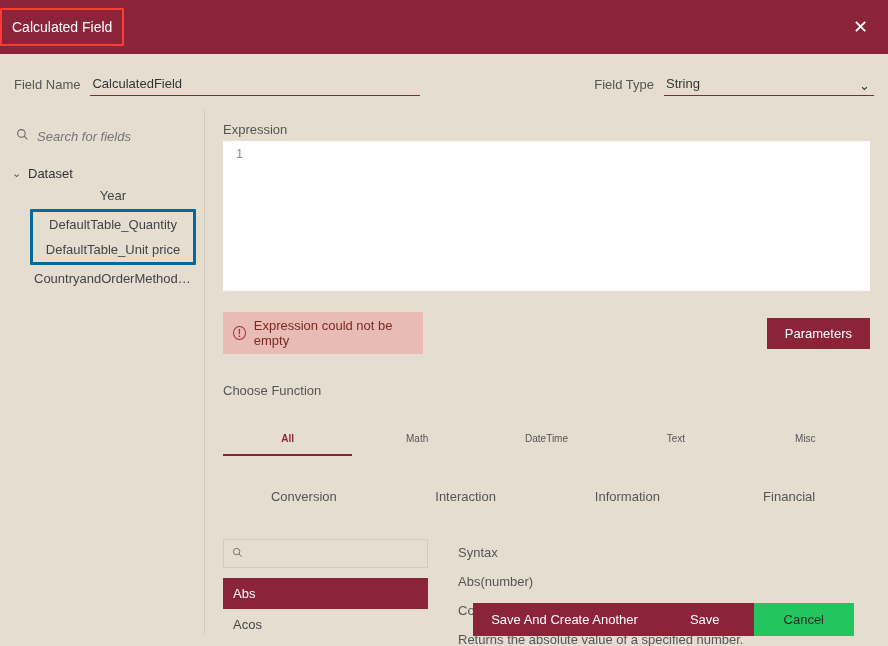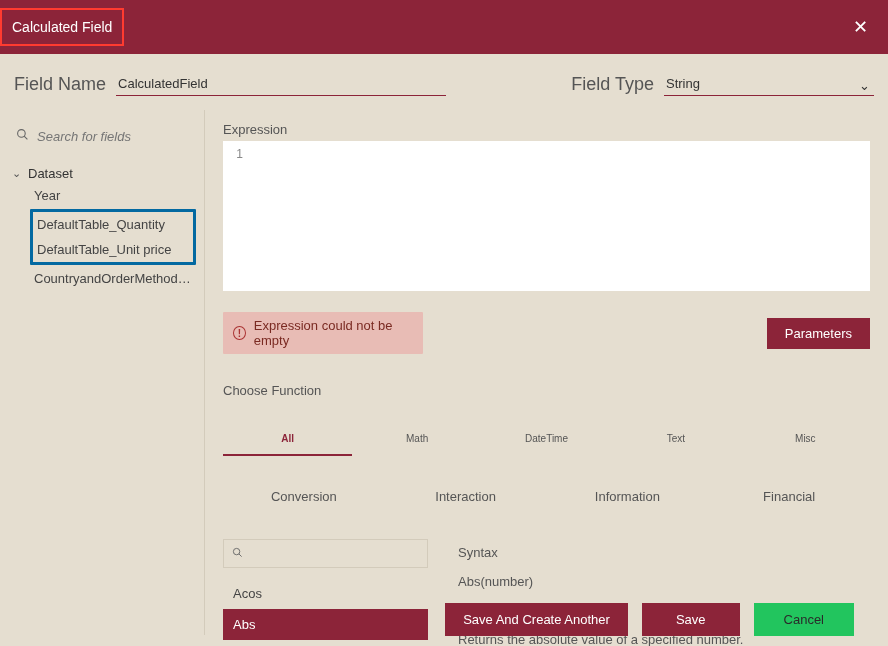--- a/index.html
+++ b/index.html
@@ -6,39 +6,39 @@
   body { background: #e5ded0; width: 888px; height: 646px; overflow: hidden; color: #333; font-size: 13px; }
 
   
   .titlebar { background: #8c2439; height: 54px; display: flex; align-items: center; justify-content: space-between; padding: 0 12px 0 0; }
   .titlebar-title-wrap { border: 2px solid #ff3b30; padding: 6px 10px; height: 38px; display: flex; align-items: center; }
   .titlebar-title { color: #fff; font-size: 14px; }
   .close-x { color: #fff; font-size: 18px; cursor: pointer; padding: 4px 8px; }
 
   
   .field-row { display: flex; align-items: center; padding: 18px 14px 14px 14px; gap: 10px; }
-  .field-label { color: #555; font-size: 18px; }
+  .field-label { color: #555; font-size: 13px; }
   .underline-input { border: none; background: transparent; border-bottom: 1px solid #8c2439; font-size: 13px; padding: 4px 2px; color: #333; outline: none; }
   .fn-input { flex: 0 0 330px; }
   .ft-spacer { flex: 1; }
   .ft-select-wrap { position: relative; flex: 0 0 210px; }
   .ft-select { width: 100%; border: none; background: transparent; border-bottom: 1px solid #8c2439; font-size: 13px; padding: 4px 2px; color: #333; appearance: none; cursor: pointer; }
   .ft-chev { position: absolute; right: 4px; top: 6px; pointer-events: none; color: #333; }
 
   
   .main { display: flex; height: 525px; }
 
   .sidebar { width: 205px; padding: 12px 8px 8px 8px; border-right: 1px solid #d3cbbb; }
   .search-row { display: flex; align-items: center; gap: 8px; padding: 6px 8px; color: #888; }
   .search-icon { font-size: 13px; color: #666; }
   .search-input { border: none; background: transparent; outline: none; font-size: 13px; color: #555; flex: 1; font-style: italic; }
   .tree { margin-top: 14px; }
   .tree-root { display: flex; align-items: center; gap: 4px; color: #333; padding: 2px 4px; cursor: pointer; }
   .tree-chev { font-size: 11px; color: #555; display: inline-block; width: 12px; }
-  .tree-children { padding-left: 22px; }
+  .tree-children { padding-left: 22px; text-align: center; }
   .tree-item { padding: 5px 4px; color: #444; cursor: pointer; white-space: nowrap; overflow: hidden; text-overflow: ellipsis; }
   .hl-box { border: 3px solid #0369a1; border-radius: 1px; margin: 1px 0; }
 
   .content { flex: 1; padding: 12px 18px 8px 18px; display: flex; flex-direction: column; gap: 21px; }
   .expr-label { color: #555; font-size: 13px; margin-bottom: 4px; }
   .editor { background: #fff; height: 150px; display: flex; }
   .gutter { width: 26px; background: #fff; border-right: none; text-align: right; padding: 6px 6px 0 0; color: #888; font-size: 12px; }
   .code { flex: 1; padding: 4px; font-family: Consolas, monospace; font-size: 13px; }
 
   .err-row { display: flex; align-items: center; gap: 12px; }
@@ -58,21 +58,21 @@
   .func-left { width: 205px; }
   .func-search { border: 1px solid #d3cbbb; padding: 6px 8px; display: flex; align-items: center; gap: 6px; }
   .func-search input { border: none; outline: none; background: transparent; flex: 1; font-size: 12px; }
   .func-list { margin-top: 10px; }
   .func-item { padding: 8px 10px; color: #444; cursor: pointer; }
   .func-item.sel { background: #8c2439; color: #fff; }
   .func-right { flex: 1; color: #555; font-size: 13px; }
   .fr-line { margin: 6px 0 14px 16px; }
 
   
-  .footer { position: fixed; bottom: 0; left: 0; width: 872px; display: flex; justify-content: flex-end; gap: 14px; padding: 10px 18px; }
+  .footer { position: fixed; bottom: 0; left: 0; width: 872px; display: flex; justify-content: flex-end; padding: 10px 18px; }
   .btn { padding: 9px 18px; font-size: 13px; border: none; cursor: pointer; }
   .btn-primary { background: #8c2439; color: #fff; }
   .btn-ghost { background: #22c55e; color: #2a2a2a; }
 </style>
 </head>
 <body>
 
 <div class="titlebar">
   <div class="titlebar-title-wrap">
     <span class="titlebar-title">Calculated Field</span>
@@ -162,22 +162,22 @@
         <div class="func-search">
           <span>
             <svg width="11" height="11" viewBox="0 0 24 24" fill="none" stroke="#666" stroke-width="2">
                 <circle cx="10" cy="10" r="7"></circle>
                 <line x1="21" y1="21" x2="15" y2="15"></line>
               </svg>
           </span>
           <input style="">
         </div>
         <div class="func-list">
+          <div class="func-item sel">Abs</div>
           <div class="func-item">Acos</div>
-          <div class="func-item sel">Abs</div>
           <div class="func-item">Asin</div>
         </div>
       </div>
       <div class="func-right">
         <div class="fr-line">Syntax</div>
         <div class="fr-line">Abs(number)</div>
         <div class="fr-line">Comment</div>
         <div class="fr-line">Returns the absolute value of a specified number.</div>
       </div>
     </div>

